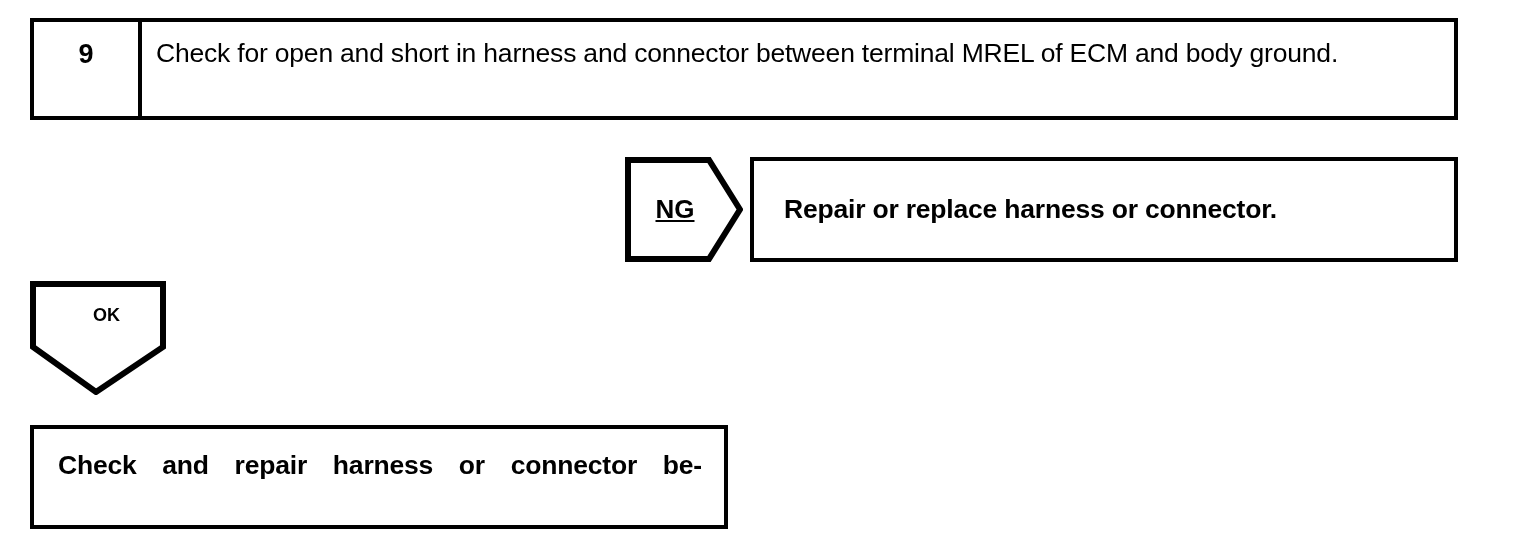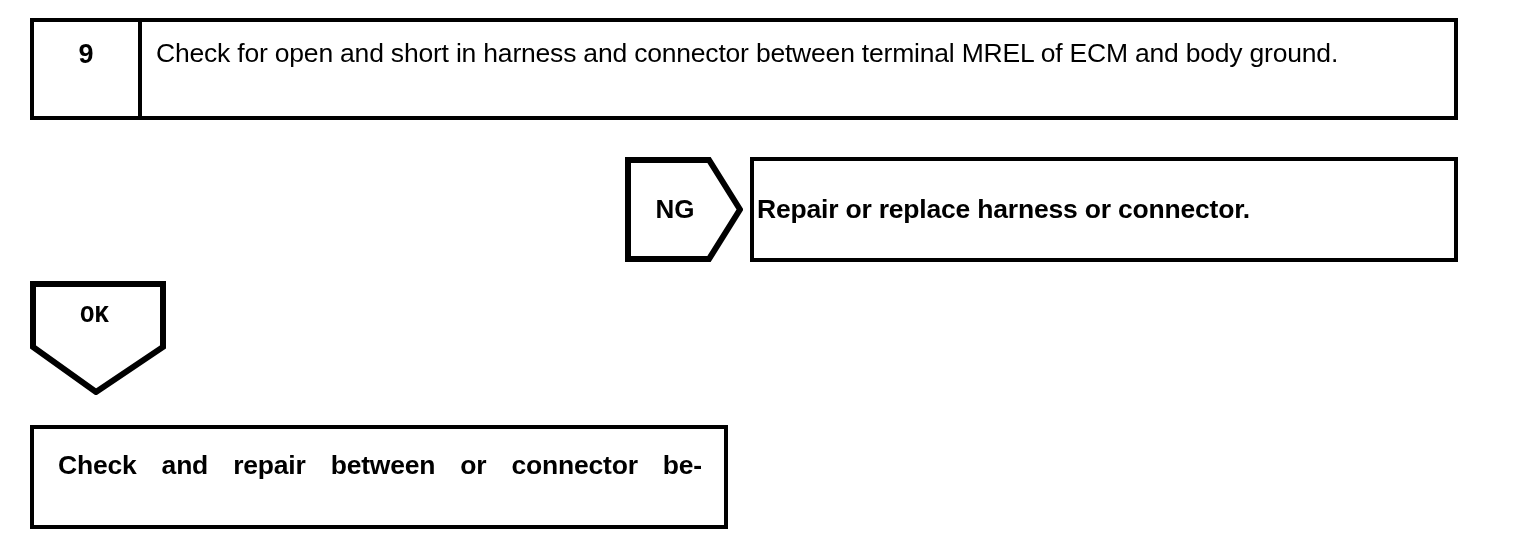--- a/index.html
+++ b/index.html
@@ -82,33 +82,34 @@
     top: 157px;
     width: 100px;
     height: 105px;
     display: flex;
     align-items: center;
     justify-content: center;
     font-size: 26px;
     font-weight: bold;
     letter-spacing: 0px;
     pointer-events: none;
+    text-decoration: underline;
   }
   .ng-result-box {
     position: absolute;
     left: 750px;
     top: 157px;
     width: 708px;
     height: 105px;
     border: 4px solid #000000;
     box-sizing: border-box;
     background: #ffffff;
     display: flex;
     align-items: center;
-    padding-left: 3px;
+    padding-left: 30px;
   }
   .ng-result-text {
     font-size: 26.5px;
     font-weight: bold;
     line-height: 1.16;
     letter-spacing: -0.2px;
   }
 
   
   .ok-arrow {
@@ -118,32 +119,31 @@
     width: 136px;
     height: 114px;
   }
   .ok-arrow svg {
     display: block;
     width: 136px;
     height: 114px;
   }
   .ok-label {
     position: absolute;
-    left: 28px;
+    left: 40px;
     top: 281px;
     width: 133px;
     height: 68px;
     display: flex;
     align-items: center;
     justify-content: center;
-    font-size: 24px;
+    font-size: 18px;
     font-weight: bold;
     letter-spacing: 0px;
     pointer-events: none;
-    font-family: Liberation Mono, monospace;
   }
 
   
   .final-box {
     position: absolute;
     left: 30px;
     top: 425px;
     width: 698px;
     height: 104px;
     border: 4px solid #000000;
@@ -204,17 +204,17 @@
 
   <div class="ok-arrow">
     <svg viewBox="0 0 136 114" xmlns="http://www.w3.org/2000/svg">
       <polygon points="3,3 133,3 133,66 66,111 3,66" fill="#ffffff" stroke="#000000" stroke-width="6" stroke-linejoin="miter"></polygon>
     </svg>
   </div>
   <div class="ok-label">OK</div>
 
   <div class="final-box">
     <div class="final-text">
-      <span class="final-line-1">Check and repair between or connector be-</span>
+      <span class="final-line-1">Check and repair harness or connector be-</span>
     </div>
   </div>
 
 </div>
 
 </body></html>

